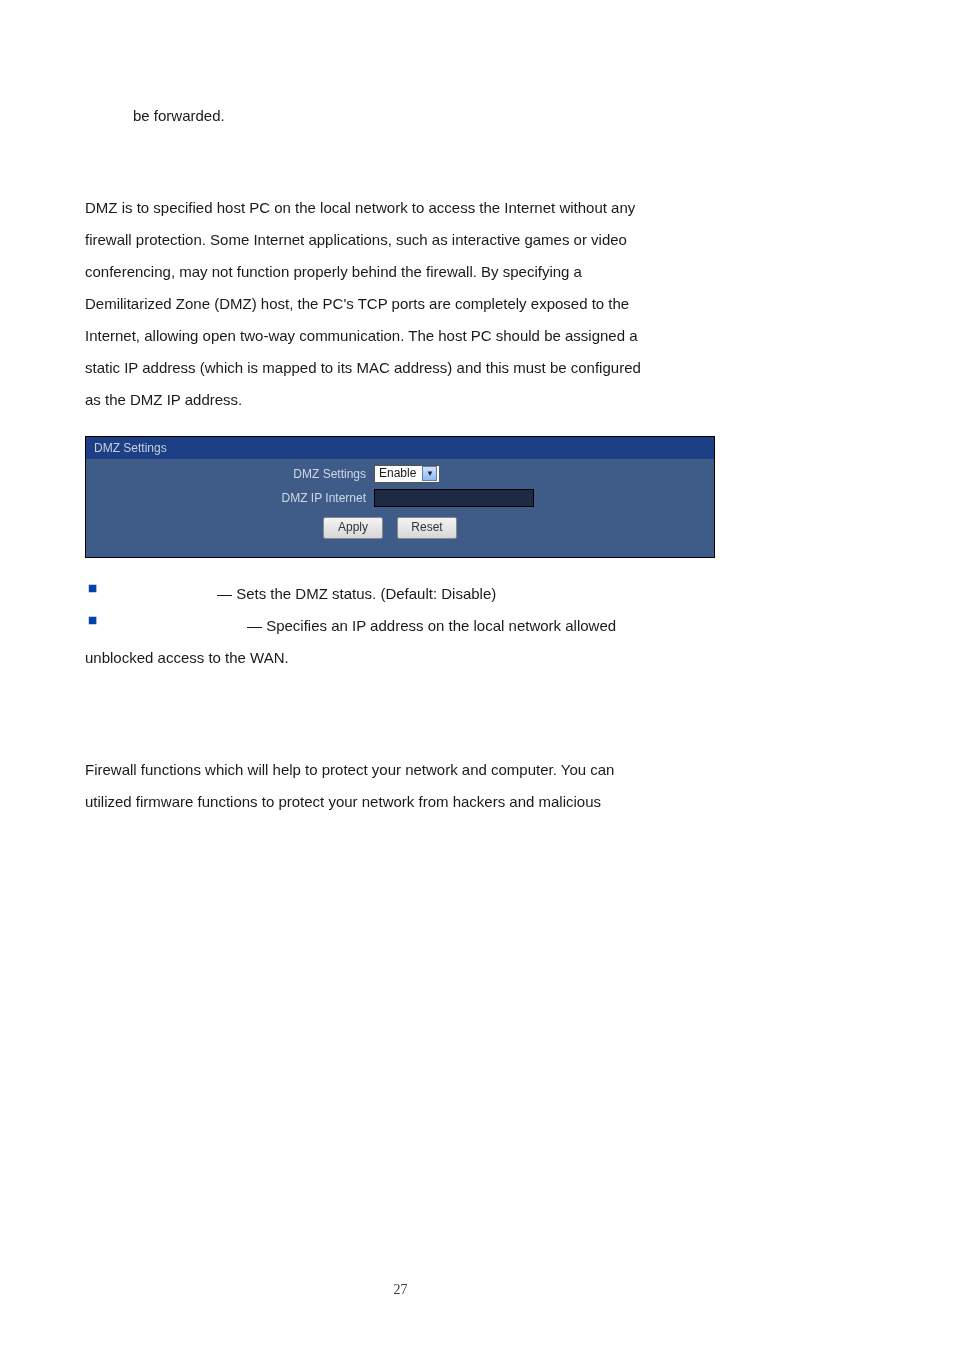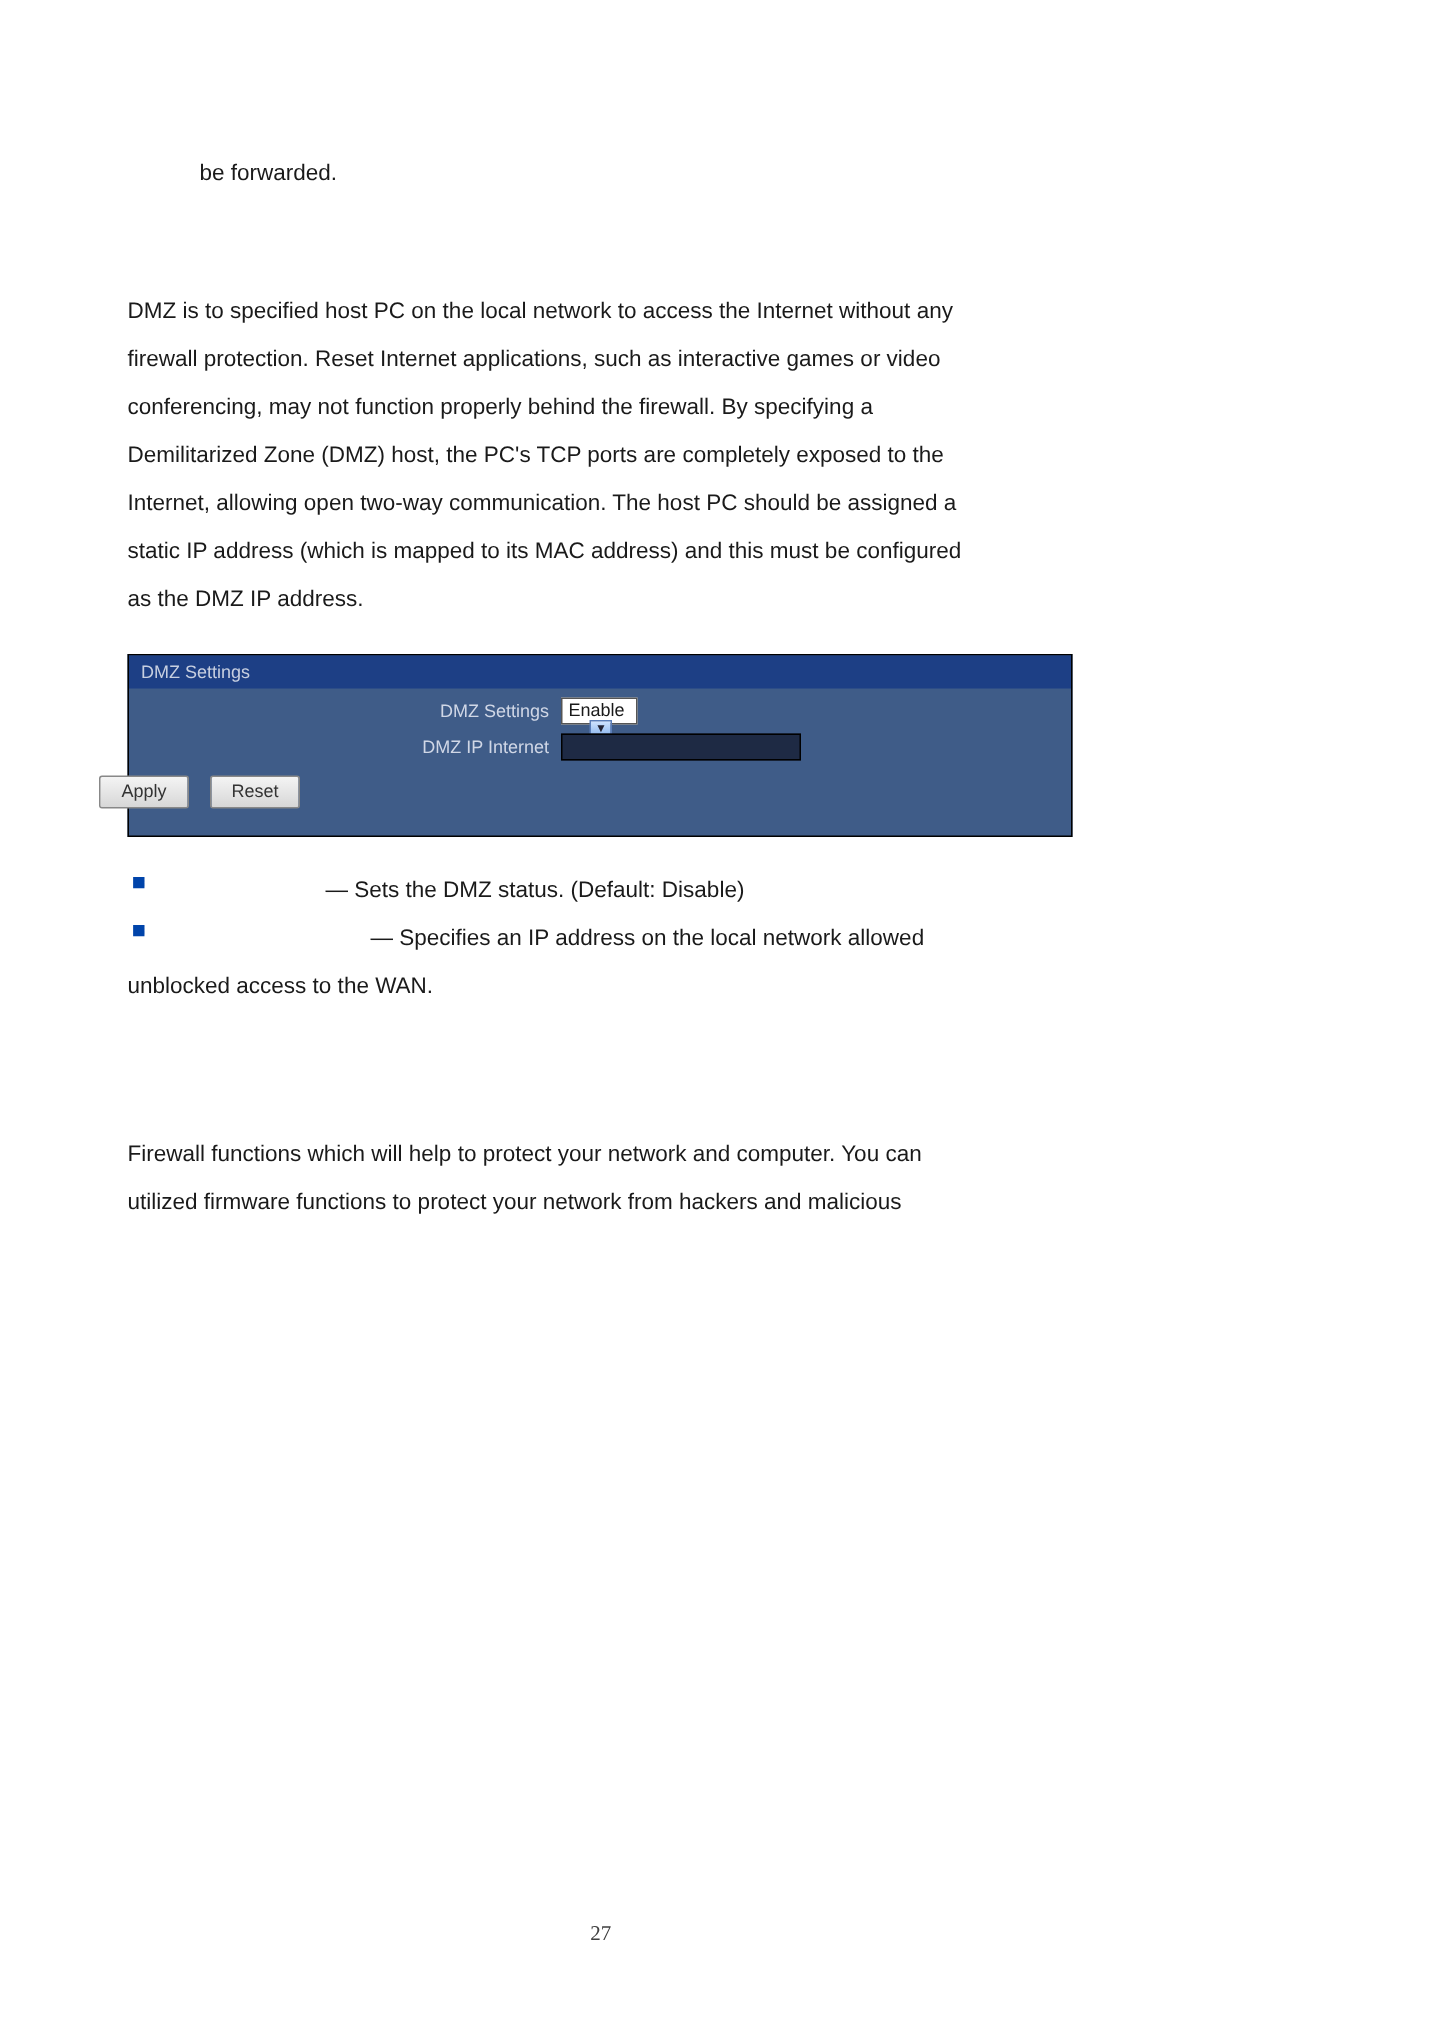--- a/index.html
+++ b/index.html
@@ -61,29 +61,28 @@
   .dmz-label {
     color: #d0d7e6;
     font-family: Arial, sans-serif;
     font-size: 12px;
     width: 90px;
     text-align: right;
     margin-right: 8px;
   }
   .dmz-select {
     display: inline-flex;
-    align-items: center;
+    align-items: flex-start;
     background: #ffffff;
     border: 1px solid #555;
     height: 18px;
     font-family: Arial, sans-serif;
     font-size: 12px;
     padding: 0 2px 0 4px;
     box-sizing: border-box;
-    flex-direction: column;
   }
   .dmz-select .sel-text {
     padding-right: 6px;
   }
   .dmz-select .arrow {
     width: 15px;
     height: 15px;
     background: linear-gradient(#cfe3ff,#8fb8ee);
     border: 1px solid #5a7db8;
     box-sizing: border-box;
@@ -95,20 +94,21 @@
   }
   .dmz-input {
     width: 160px;
     height: 18px;
     background: #1e2a44;
     border: 1px solid #000;
     box-sizing: border-box;
   }
   .dmz-buttons {
     display: flex;
+    justify-content: center;
     gap: 14px;
     margin-top: 10px;
     padding-bottom: 4px;
     margin-left: -20px;
   }
   .dmz-btn {
     background: linear-gradient(#f4f4f4,#d7d7d7);
     border: 1px solid #888;
     border-radius: 2px;
     font-family: Arial, sans-serif;
@@ -172,21 +172,21 @@
 </style>
 </head>
 <body>
 
 <div class="page">
 
   <div class="line indent-left">be forwarded.</div>
 
   <div class="para">
     <div class="line">DMZ is to specified host PC on the local network to access the Internet without any</div>
-    <div class="line">firewall protection. Reset Internet applications, such as interactive games or video</div>
+    <div class="line">firewall protection. Some Internet applications, such as interactive games or video</div>
     <div class="line">conferencing, may not function properly behind the firewall. By specifying a</div>
     <div class="line">Demilitarized Zone (DMZ) host, the PC's TCP ports are completely exposed to the</div>
     <div class="line">Internet, allowing open two-way communication. The host PC should be assigned a</div>
     <div class="line">static IP address (which is mapped to its MAC address) and this must be configured</div>
     <div class="line">as the DMZ IP address.</div>
   </div>
 
   <div class="dmz-panel">
     <div class="dmz-title">DMZ Settings</div>
     <div class="dmz-body">

